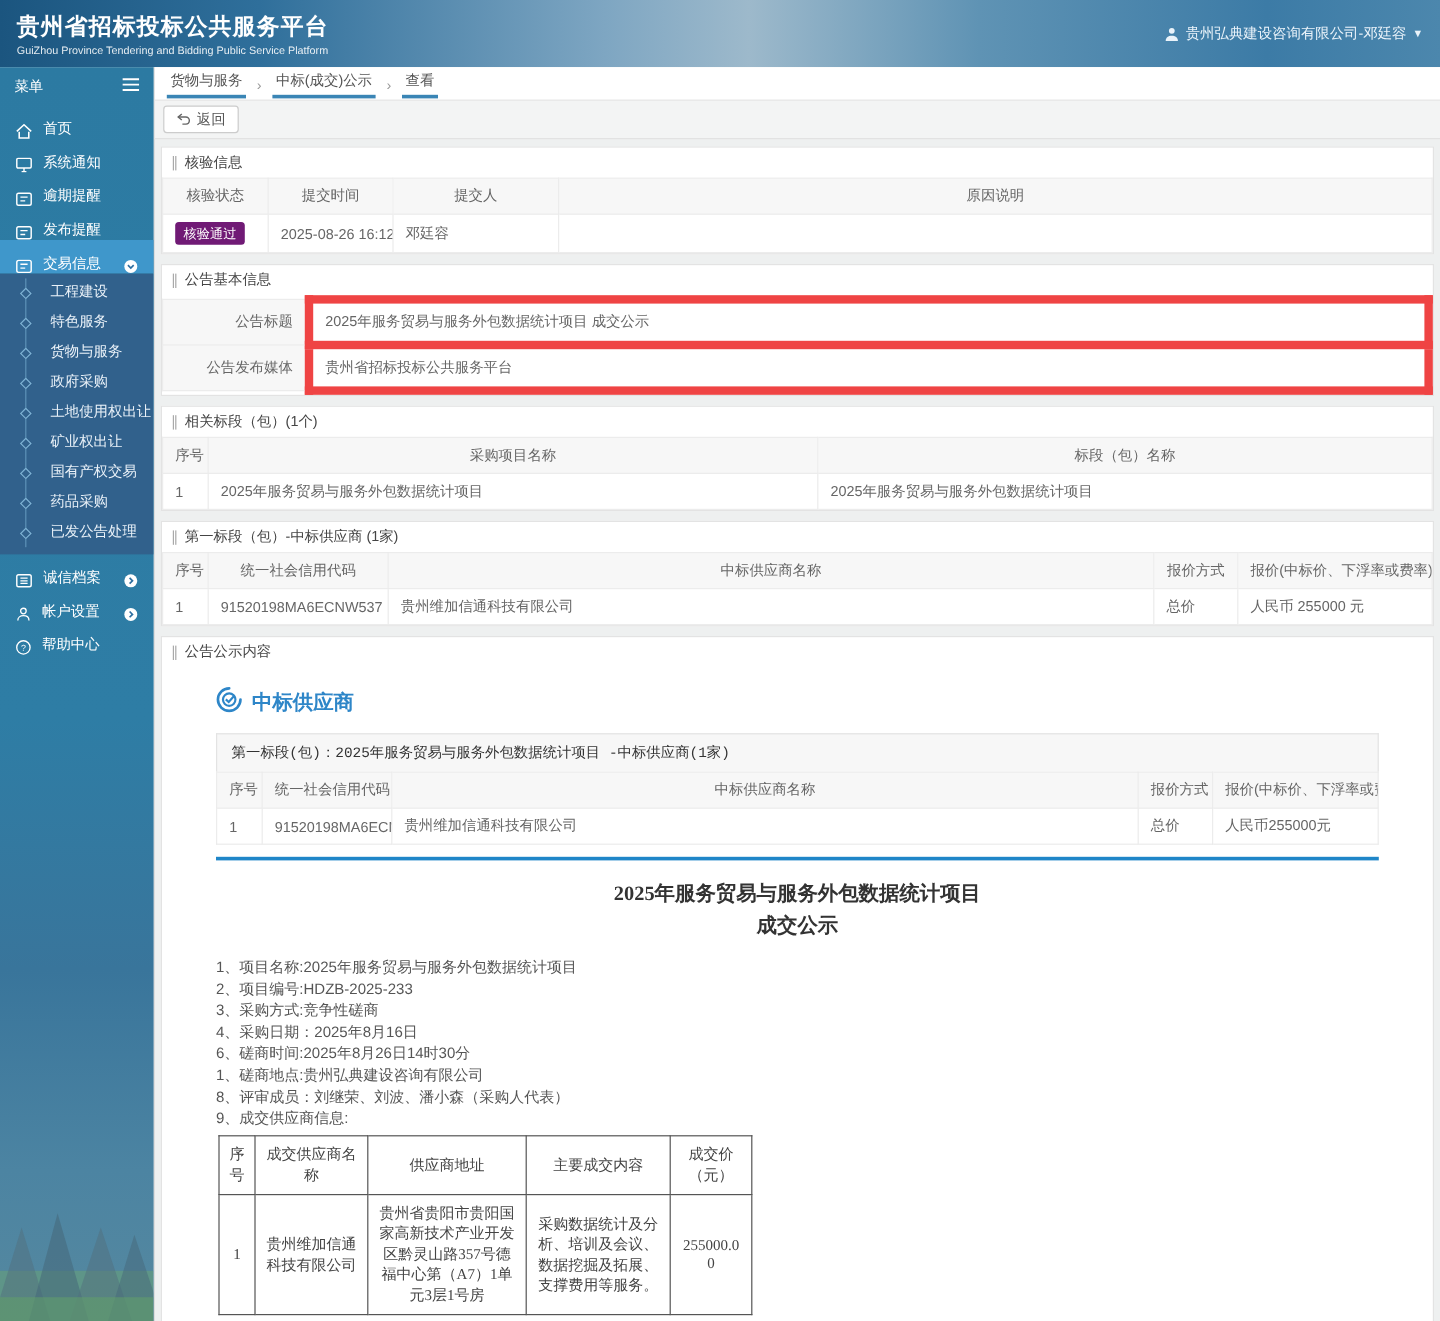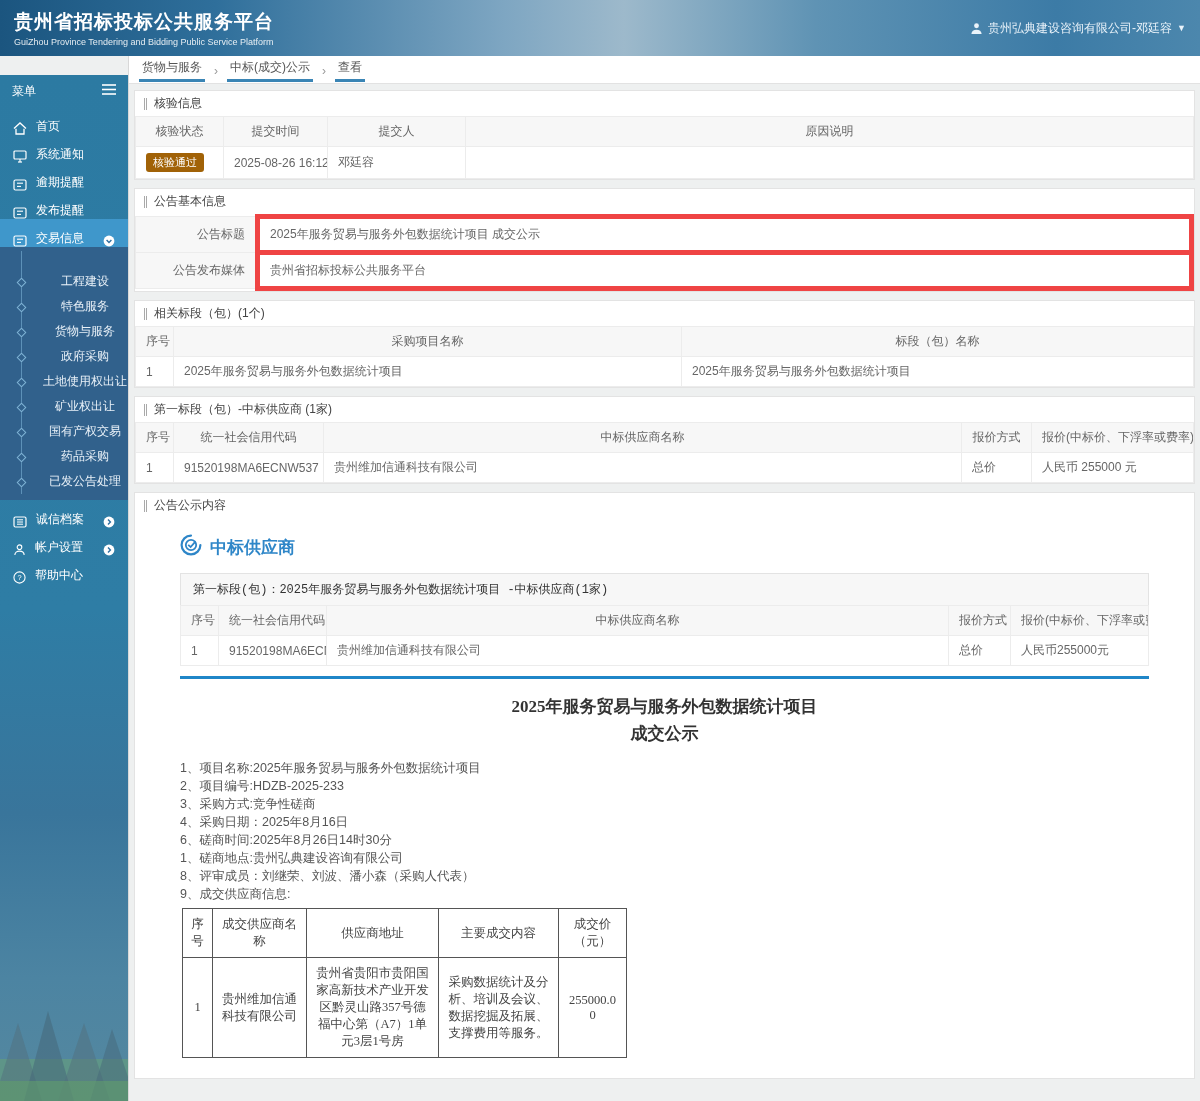--- a/index.html
+++ b/index.html
@@ -13,27 +13,27 @@
   .brand-sub { color:rgba(255,255,255,.88); font-size:9px; margin-top:2px; }
   .user-menu { display:flex; align-items:center; gap:5px; color:#eaf3fa; font-size:12px; cursor:pointer; }
   .user-menu svg { display:block; }
   .caret { font-size:9px; color:#eaf3fa; }
 
   
   .layout { display:flex; height:1045px; }
 
   
   .sidebar { width:128px; flex:0 0 128px; color:#fff; font-size:12px; position:relative; overflow:hidden;
-    background:linear-gradient(180deg,#2c7aa2 0%,#2e7da5 52%,#39759b 72%,#4c84a2 88%,#55889f 100%);margin-top:19px; }
+    background:linear-gradient(180deg,#2c7aa2 0%,#2e7da5 52%,#39759b 72%,#4c84a2 88%,#55889f 100%); }
   .menu-head { height:32px; display:flex; justify-content:space-between; align-items:center; padding:0 12px; }
   .side-item { height:28px; display:flex; align-items:flex-end; gap:9px; padding:0 13px; cursor:pointer; white-space:nowrap; }
   .side-item .grow { flex:1; }
   .side-item.active { background:#3f97cb; }
   .side-item svg { flex:0 0 auto; display:block; }
-  .submenu { background:#31618c; padding:22px 0 6px; position:relative;text-align:center; }
+  .submenu { background:#31618c; padding:3px 0 6px; position:relative; }
   .submenu::before { content:""; position:absolute; left:21px; top:4px; bottom:6px; width:1px; background:rgba(130,185,220,.55); }
   .submenu-item { height:25px; line-height:25px; padding-left:42px; position:relative; color:#e9f1f8; cursor:pointer; white-space:nowrap; }
   .submenu-item::before { content:""; position:absolute; left:18px; top:50%; width:5px; height:5px; margin-top:-3px;
     background:#31618c; border:1px solid #7fb3d5; transform:rotate(45deg); }
   .mountains { position:absolute; bottom:0; left:0; width:128px; height:170px; pointer-events:none; }
 
   
   .main { flex:1; display:flex; flex-direction:column; background:#eef0f0; border-left:1px solid #d8d8d8; min-width:0; }
   .breadcrumb { height:28px; background:#fff; border-bottom:1px solid #e2e2e2; display:flex; align-items:flex-end; padding:0 10px; gap:9px; font-size:12px; color:#555; }
   .crumb { position:relative; height:27px; line-height:22px; padding:0 3px; cursor:pointer; }
@@ -45,25 +45,25 @@
 
   
   .page { flex:1; padding:6px 5px 0 5px; overflow:hidden; }
   .section { background:#fff; border:1px solid #e3e3e3; margin-bottom:8px; }
   .sec-title { height:25px; display:flex; align-items:center; gap:7px; padding:0 9px; font-size:12px; color:#444; }
   .bars { width:3px; height:12px; border-left:1px solid #a9a9a9; border-right:1px solid #a9a9a9; }
 
   table.grid { width:100%; border-collapse:collapse; font-size:12px; color:#666; table-layout:fixed; }
   .grid th { background:#f7f7f7; font-weight:normal; text-align:center; padding:6px 10px; border:1px solid #ececec; overflow:hidden; white-space:nowrap; }
   .grid td { padding:6px 10px; border:1px solid #ececec; background:#fff; overflow:hidden; white-space:nowrap; }
-  .badge { display:inline-block; background:#a16207; color:#fff; font-size:11px; padding:2px 7px; border-radius:3px; }
+  .badge { display:inline-block; background:#701a75; color:#fff; font-size:11px; padding:2px 7px; border-radius:3px; }
 
   table.kv { width:100%; border-collapse:collapse; font-size:12px; color:#666; }
   .kv th { width:122px; background:#f7f7f7; font-weight:normal; text-align:right; padding:7px 10px; border:1px solid #ececec; }
-  .kv td { padding:7px 10px; border:5px solid #ef4444;margin-top:40px; }
+  .kv td { padding:7px 10px; border:7px solid #ef4444;margin-top:40px; }
 
   
   .doc-wrap { padding:8px 45px 16px 45px; }
   .supplier-head { display:flex; align-items:center; gap:8px; color:#2e86c8; font-size:17px; font-weight:bold; margin:8px 0 12px; }
   .caption-bar { background:#f7f7f7; border:1px solid #e3e3e3; border-bottom:none; padding:7px 12px; font-size:12px; color:#333;font-family:Liberation Mono, monospace; }
   .blue-rule { height:3px; background:#1f86c8; margin-top:10px; }
   .doc-title { text-align:center; font-family:"Liberation Serif","DejaVu Serif",serif; font-weight:bold; font-size:17px; color:#333; margin-top:16px; }
   .doc-title + .doc-title { margin-top:4px; margin-bottom:14px; }
   .doc-lines { font-size:12.5px; color:#555; }
   .doc-line { line-height:18px; white-space:pre-wrap; }
@@ -246,20 +246,31 @@
 
   <main class="main">
     <div class="breadcrumb">
       <span class="crumb">货物与服务</span>
       <span class="crumb-sep">›</span>
       <span class="crumb">中标(成交)公示</span>
       <span class="crumb-sep">›</span>
       <span class="crumb">查看</span>
     </div>
 
+    <div class="toolbar">
+      <button class="back-btn">
+        <span>
+          <svg width="12" height="10" viewBox="0 0 12 10">
+              <path d="M4.5 1 1.5 3.5 4.5 6" fill="none" stroke="#666" stroke-width="1.2"></path>
+              <path d="M1.8 3.5h6a3 3 0 0 1 0 6H5" fill="none" stroke="#666" stroke-width="1.2"></path>
+            </svg>
+        </span>
+        <span>返回</span>
+      </button>
+    </div>
 
     <div class="page">
 
       <section class="section">
         <div class="sec-title">
             <span class="bars"></span>
             <span>核验信息</span>
           </div>
         <table class="grid">
           <colgroup>

